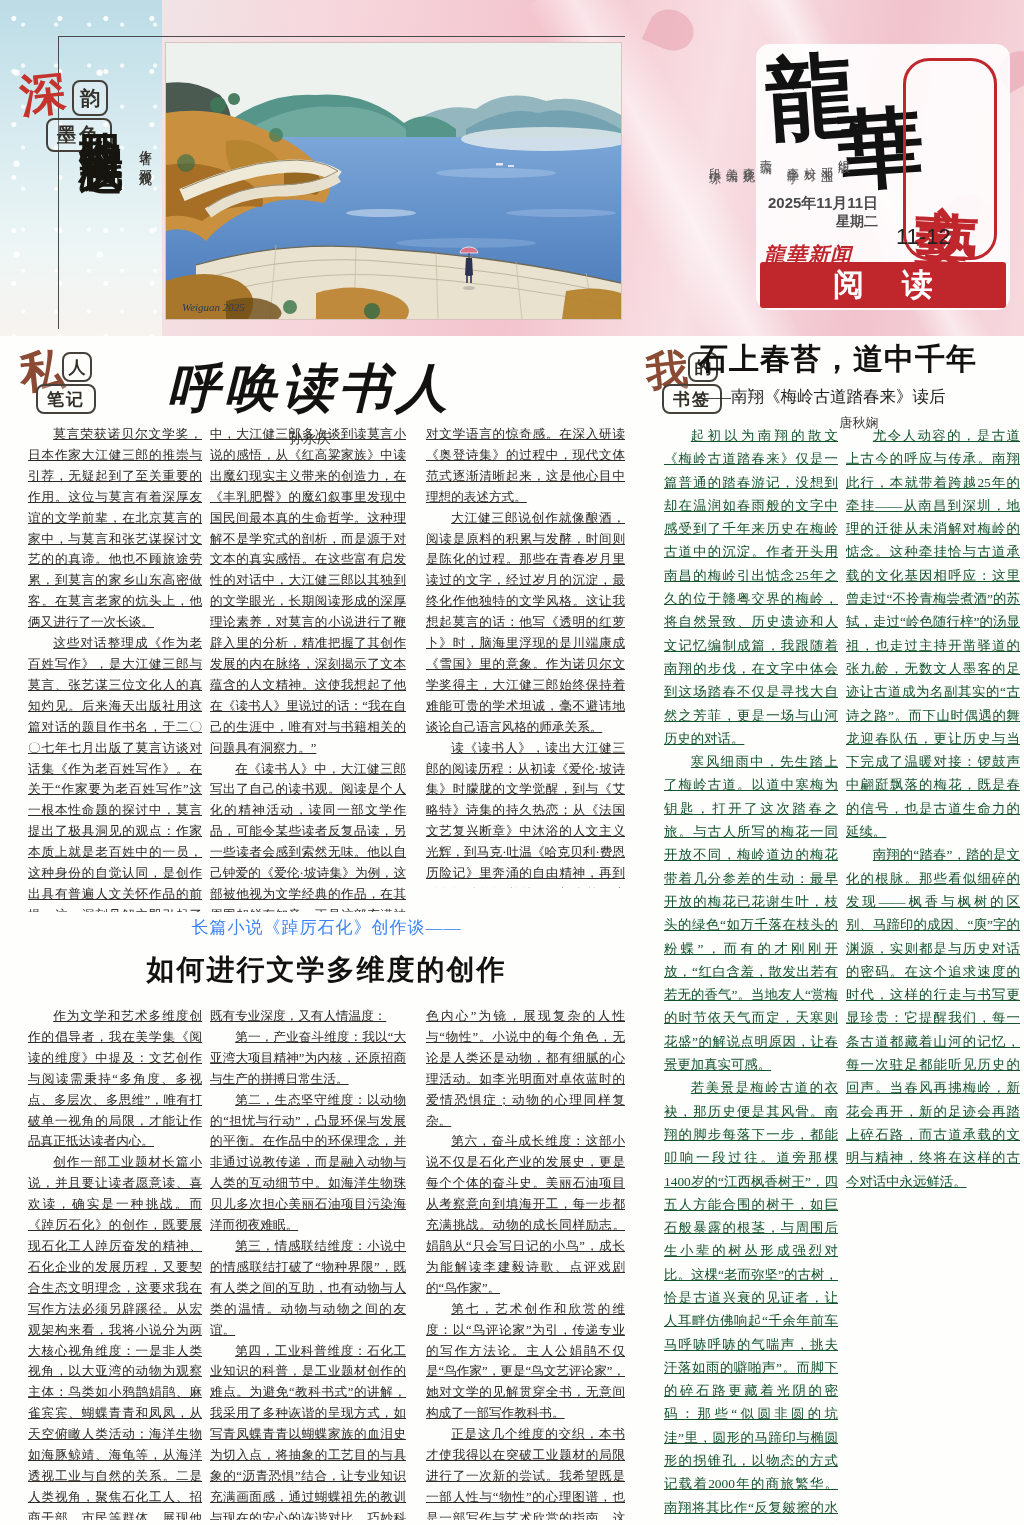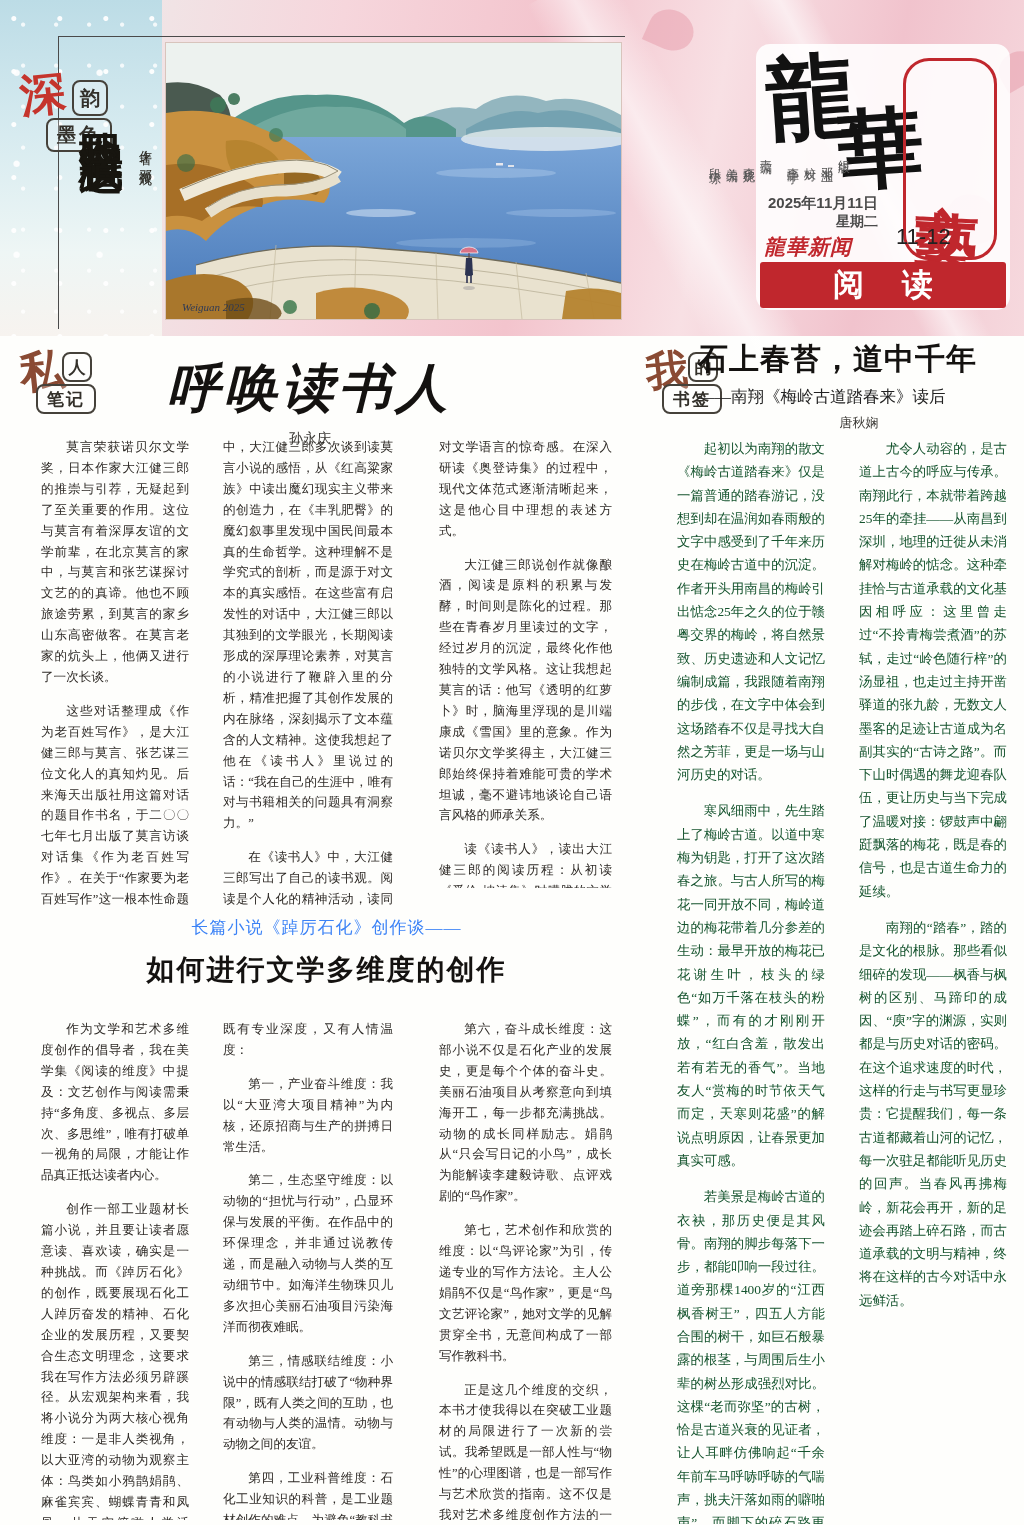--- a/index.html
+++ b/index.html
@@ -33,36 +33,36 @@
   
   #mast-card{position:absolute;left:756px;top:44px;width:254px;height:266px;background:rgba(255,255,255,.88);border-radius:14px;}
   .mast-char{position:absolute;font-weight:bold;color:#121212;transform:rotate(-4deg);line-height:1;}
   #wenyi-box{position:absolute;left:903px;top:58px;width:88px;height:196px;border:3px solid #c0272d;border-radius:26px;
      display:flex;align-items:center;justify-content:center;}
   #wenyi-box .txt{writing-mode:vertical-rl;font-size:64px;font-weight:bold;color:#c0272d;line-height:1;letter-spacing:6px;transform:rotate(3deg);}
   #mast-date{position:absolute;left:768px;top:194px;font-family:"Liberation Sans","DejaVu Sans",sans-serif;
      font-size:15px;font-weight:bold;color:#4a4a4a;}
   #mast-weekday{position:absolute;left:836px;top:213px;font-family:"Liberation Sans","DejaVu Sans",sans-serif;
      font-size:14px;font-weight:bold;color:#4a4a4a;}
-  #mast-brand{position:absolute;left:764px;top:233px;font-size:21px;font-weight:bold;font-style:italic;color:#c0272d;letter-spacing:1px;}
+  #mast-brand{position:absolute;left:764px;top:241px;font-size:21px;font-weight:bold;font-style:italic;color:#c0272d;letter-spacing:1px;}
   #mast-pageno{position:absolute;left:896px;top:224px;font-family:"Liberation Sans","DejaVu Sans",sans-serif;
      font-size:22px;color:#222;text-align:center;}
   #section-box{position:absolute;left:760px;top:262px;width:246px;height:46px;background:#c0272d;border-radius:3px;
      display:flex;align-items:center;justify-content:center;}
   #section-box .txt{color:#fff;font-size:31px;font-weight:bold;letter-spacing:38px;text-indent:38px;}
   #editors{position:absolute;left:696px;top:150px;height:160px;writing-mode:vertical-rl;
      font-size:12px;color:#555;letter-spacing:2px;font-family:"Liberation Sans","DejaVu Sans",sans-serif;}
   #editors .ecol{margin-left:10px;}
   #editors .pair{display:block;}
   #editors .nm{margin-top:8px;}
   
   .col{position:absolute;overflow:hidden;text-align:justify;}
   .a12{font-size:12.6px;line-height:20.9px;}
   .a3{font-size:13.4px;line-height:23.3px;color:#14532d;}
-  .para{margin:13px;text-indent:2em;}
+  .para{margin:0;text-indent:2em;text-decoration:underline;}
   .noindent{text-indent:0;}
   .headline{position:absolute;text-align:center;}
   .headline .t1{font-weight:bold;color:#141210;}
   .byline{font-size:14px;color:#3c3a36;margin-top:6px;}
   .kicker{font-size:17px;color:#3b82f6;letter-spacing:1px;}
 </style>
 </head>
 <body>
 
 <div id="page">
@@ -202,20 +202,21 @@
       <p class="para">创作一部工业题材长篇小说，并且要让读者愿意读、喜欢读，确实是一种挑战。而《踔厉石化》的创作，既要展现石化工人踔厉奋发的精神、石化企业的发展历程，又要契合生态文明理念，这要求我在写作方法必须另辟蹊径。从宏观架构来看，我将小说分为两大核心视角维度：一是非人类视角，以大亚湾的动物为观察主体：鸟类如小鸦鹊娟鹃、麻雀宾宾、蝴蝶青青和凤凤，从天空俯瞰人类活动；海洋生物如海豚鲸靖、海龟等，从海洋透视工业与自然的关系。二是人类视角，聚焦石化工人、招商干部、市民等群体，展现他们在产业发展中的奋斗与坚守。</p>
     </div>
   <div class="col a12" style="left:210px;top:1006px;width:196px;height:514px;">
       <p class="para noindent">既有专业深度，又有人情温度：</p>
       <p class="para">第一，产业奋斗维度：我以“大亚湾大项目精神”为内核，还原招商与生产的拼搏日常生活。</p>
       <p class="para">第二，生态坚守维度：以动物的“担忧与行动”，凸显环保与发展的平衡。在作品中的环保理念，并非通过说教传递，而是融入动物与人类的互动细节中。如海洋生物珠贝儿多次担心美丽石油项目污染海洋而彻夜难眠。</p>
       <p class="para">第三，情感联结维度：小说中的情感联结打破了“物种界限”，既有人类之间的互助，也有动物与人类的温情。动物与动物之间的友谊。</p>
       <p class="para">第四，工业科普维度：石化工业知识的科普，是工业题材创作的难点。为避免“教科书式”的讲解，我采用了多种诙谐的呈现方式，如写青凤蝶青青以蝴蝶家族的血泪史为切入点，将抽象的工艺目的与具象的“沥青恐惧”结合，让专业知识充满画面感，通过蝴蝶祖先的教训与现在的安心的诙谐对比，巧妙科普了沥青铺设的改进工艺。</p>
     </div>
   <div class="col a12" style="left:426px;top:1006px;width:199px;height:514px;">
+      <p class="para noindent">色内心”为镜，展现复杂的人性与“物性”。小说中的每个角色，无论是人类还是动物，都有细腻的心理活动。如李光明面对卓依蓝时的爱情恐惧症；动物的心理同样复杂。</p>
       <p class="para">第六，奋斗成长维度：这部小说不仅是石化产业的发展史，更是每个个体的奋斗史。美丽石油项目从考察意向到填海开工，每一步都充满挑战。动物的成长同样励志。娟鹃从“只会写日记的小鸟”，成长为能解读李建毅诗歌、点评戏剧的“鸟作家”。</p>
       <p class="para">第七，艺术创作和欣赏的维度：以“鸟评论家”为引，传递专业的写作方法论。主人公娟鹃不仅是“鸟作家”，更是“鸟文艺评论家”，她对文学的见解贯穿全书，无意间构成了一部写作教科书。</p>
       <p class="para">正是这几个维度的交织，本书才使我得以在突破工业题材的局限进行了一次新的尝试。我希望既是一部人性与“物性”的心理图谱，也是一部写作与艺术欣赏的指南。这不仅是我对艺术多维度创作方法的一次尝试，也将为同道中人提供案例探讨。</p>
     </div>
 
   <div class="cal-badge" style="left:646px;top:352px;width:92px;height:64px;">
     <span class="big" style="left:0;top:-2px;font-size:42px;color:#8a4a33;">我</span>
     <span class="bx" style="left:42px;top:0;width:26px;height:26px;font-size:17px;">的</span>
     <span class="bx" style="left:16px;top:32px;width:56px;height:26px;font-size:17px;letter-spacing:2px;">书签</span>
   </div>

